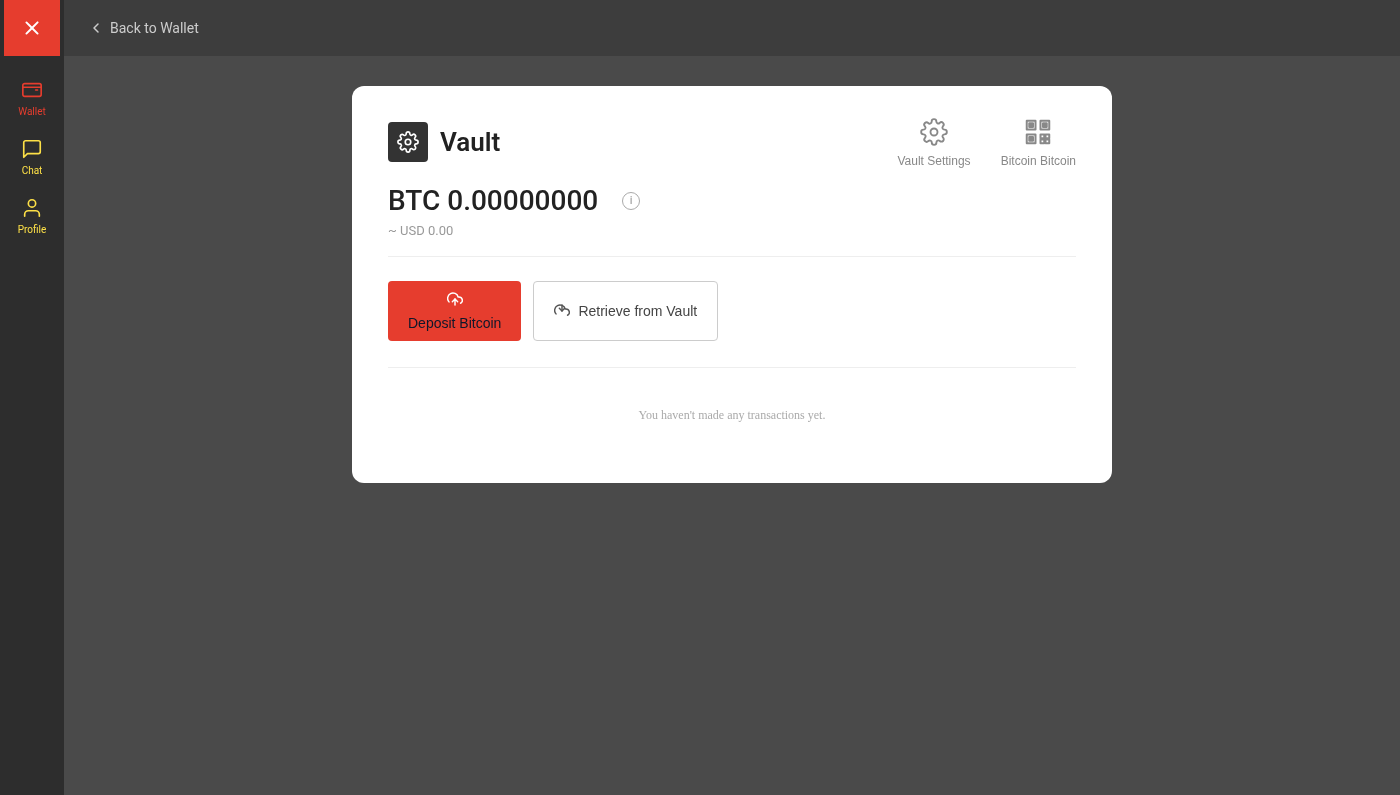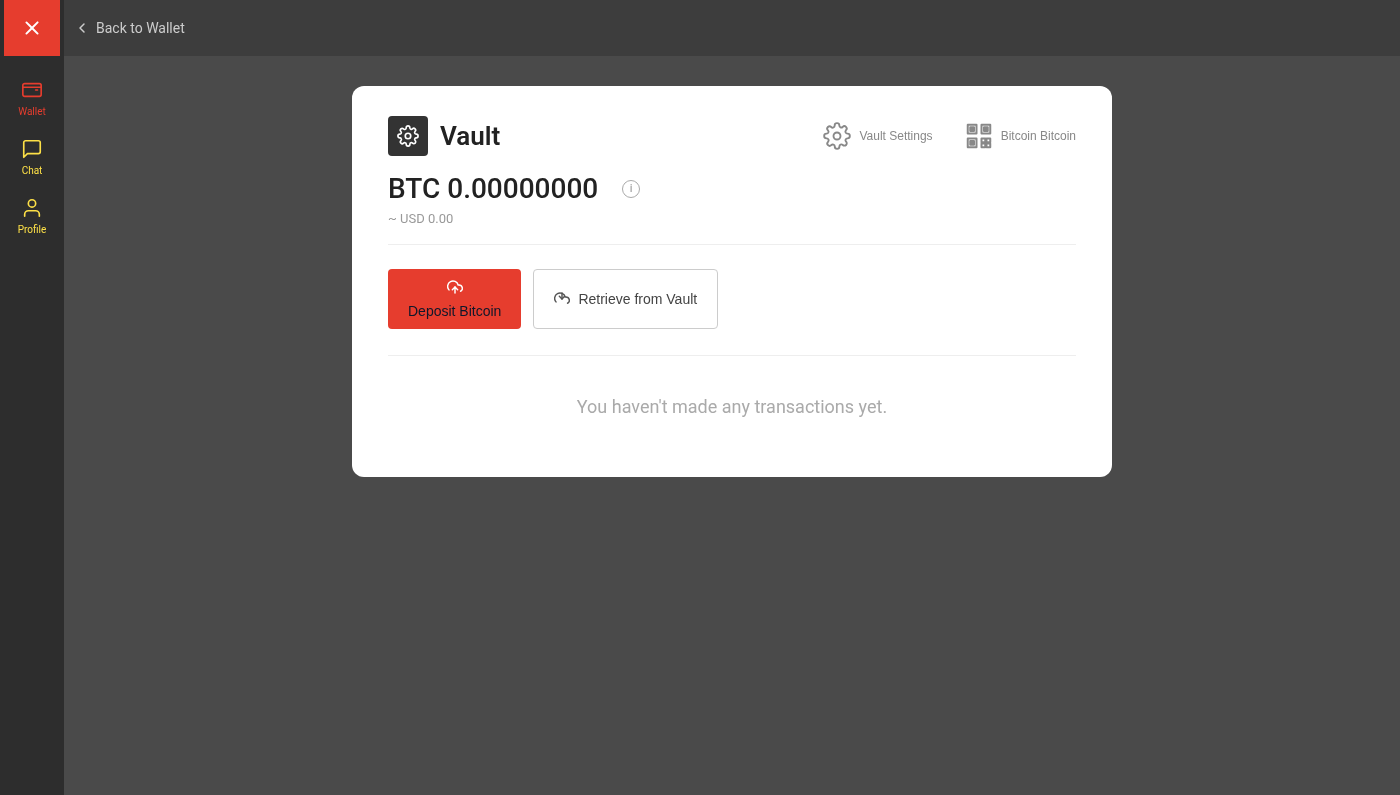--- a/index.html
+++ b/index.html
@@ -86,21 +86,21 @@
       flex-direction: column;
       background: #4a4a4a;
       overflow: hidden;
     }
 
     
     .topbar {
       height: 56px;
       display: flex;
       align-items: center;
-      padding: 0 10px;
+      padding: 0 24px;
       background: #3d3d3d;
     }
 
     .back-link {
       display: flex;
       align-items: center;
       gap: 6px;
       color: #ccc;
       font-size: 14px;
       cursor: pointer;
@@ -165,21 +165,21 @@
     }
 
     .vault-actions {
       display: flex;
       gap: 30px;
       align-items: center;
     }
 
     .vault-action-btn {
       display: flex;
-      flex-direction: row;
+      flex-direction: column;
       align-items: center;
       gap: 6px;
       cursor: pointer;
       color: #888;
       background: none;
       border: none;
       font-size: 12px;
     }
 
     .vault-action-icon {
@@ -264,22 +264,23 @@
 
     .transactions-divider {
       height: 1px;
       background: #eee;
       margin: 10px 0 0;
     }
 
     .empty-transactions {
       text-align: center;
       color: #aaa;
-      font-size: 18px;
+      font-size: 12px;
       padding: 40px 0 20px;
+      font-family: Liberation Serif, serif;
     }
   </style>
 </head>
 <body>
 
 <aside class="sidebar">
   <div class="sidebar-logo">
     <svg viewBox="0 0 24 24">
       <path d="M18.3 5.71a1 1 0 00-1.41 0L12 10.59 7.11 5.7A1 1 0 005.7 7.11L10.59 12 5.7 16.89a1 1 0 001.41 1.41L12 13.41l4.89 4.89a1 1 0 001.41-1.41L13.41 12l4.89-4.89a1 1 0 000-1.4z"></path>
     </svg>

